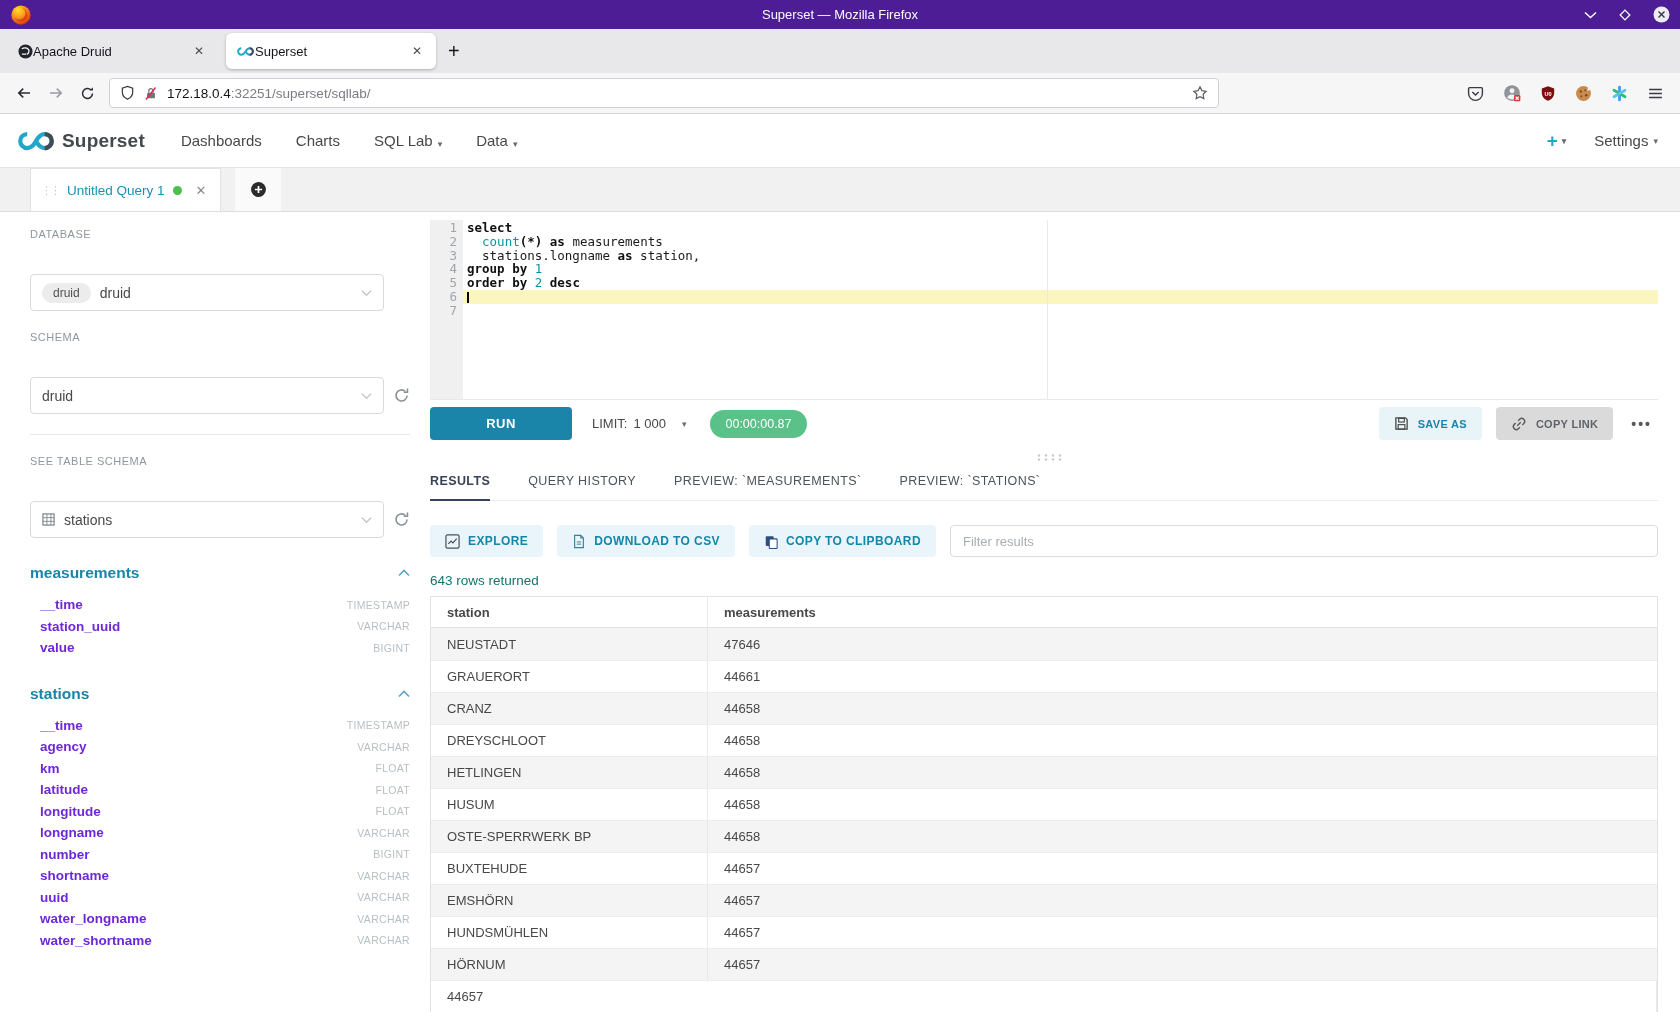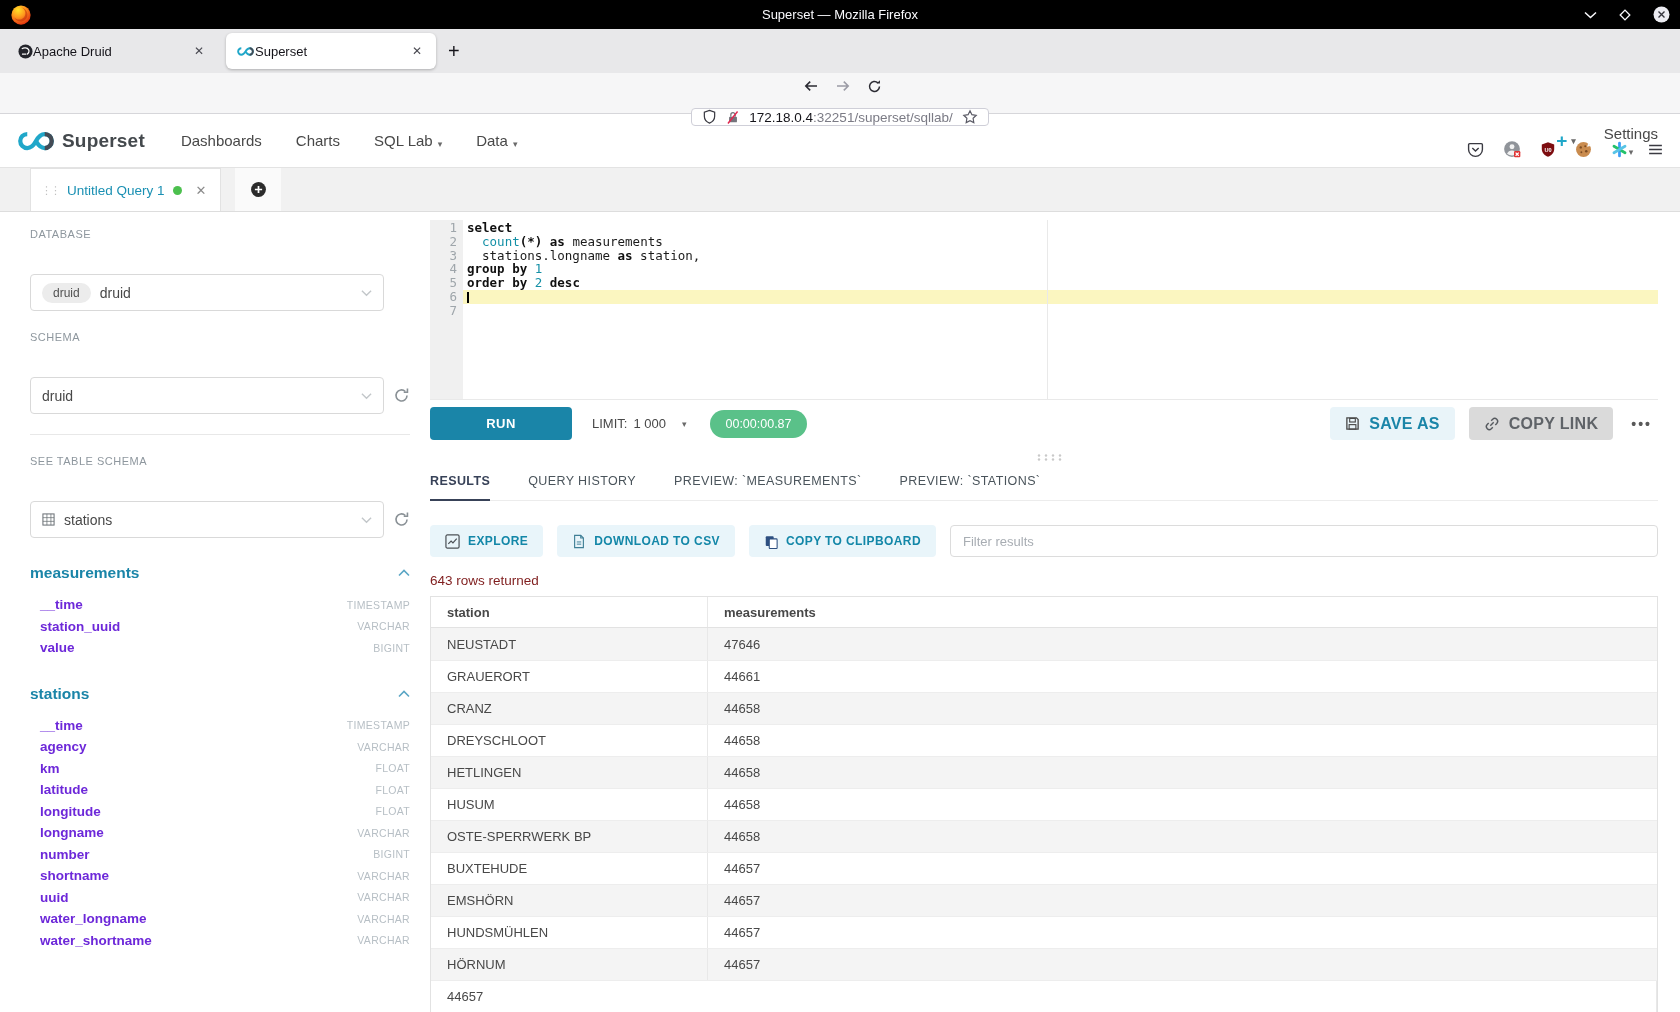--- a/index.html
+++ b/index.html
@@ -1,51 +1,51 @@
 <!DOCTYPE html>
 <html style="--accent: #20a7c9; --run-button: #1a85a8; --timer-green: #5ac189; --active-tab-underline: #384258; --current-line: #fbf6c0;"><head>
 <meta charset="utf-8">
 <style>
   * { box-sizing: border-box; }
   body { margin:0; width:1680px; height:1012px; overflow:hidden; background:#fff;
          font-family:"Liberation Sans",sans-serif; color:#484848; }
   .icon { display:inline-flex; align-items:center; justify-content:center; }
 
   
-  .titlebar { height:29px; background:#000000; display:flex; align-items:center; padding:0 10px; position:relative; }
+  .titlebar { height:29px; background:#4c1d95; display:flex; align-items:center; padding:0 10px; position:relative; }
   .fx-logo { width:22px; height:22px; }
   .win-title { position:absolute; left:0; right:0; text-align:center; color:#fbfbfe; font-size:13px; }
   .win-controls { margin-left:auto; display:flex; align-items:center; gap:22px; z-index:2; }
 
   
   .tabstrip { height:44px; background:#e8e8ea; display:flex; align-items:center; padding:0 8px; }
   .btab { height:36px; display:flex; align-items:center; gap:0; padding:0 10px; font-size:13px; color:#15141a; width:210px; border-radius:6px; }
   .btab.active { background:#fff; box-shadow:0 1px 3px rgba(0,0,0,.25); }
   .btab .tab-title { flex:1; white-space:nowrap; overflow:hidden; }
   .tab-close { color:#4a4a52; font-size:12px; padding:2px 4px; }
   .newtab-btn { font-size:20px; color:#15141a; padding:0 12px; }
 
   
-  .urlbar { height:41px; background:#f6f6f7; border-bottom:1px solid #d6d6da; display:flex; align-items:center; padding:5px 12px; gap:14px;flex-direction:column; }
+  .urlbar { height:41px; background:#f6f6f7; border-bottom:1px solid #d6d6da; display:flex; align-items:center; padding:12px 12px; gap:14px; }
   .nav-btns { display:flex; align-items:center; gap:16px; margin-left:4px; }
   .url-field { flex:1; max-width:1110px; height:30px; background:#fff; border:1px solid #cfcfd8; border-radius:4px; display:flex; align-items:center; padding:0 10px; gap:9px; }
   .url-text { flex:1; font-size:13.5px; white-space:nowrap; }
   .url-text .domain { color:#15141a; }
   .url-text .rest { color:#7b7b85; }
   .browser-actions { display:flex; align-items:center; gap:19px; margin-left:auto; padding-right:4px; }
 
   
   .ss-nav { height:54px; background:#fff; border-bottom:1px solid #e3e3e3; display:flex; align-items:center; padding:0 16px; }
   .brand { display:flex; align-items:center; gap:6px; margin-right:36px; }
   .brand-name { font-size:19px; font-weight:bold; color:#44494d; letter-spacing:.2px; }
   .nav-item { font-size:15px; color:#484848; margin-right:34px; display:flex; align-items:flex-end; gap:5px; }
   .caret { font-size:9px; color:#6a6a6a; }
   .ss-nav-right { margin-left:auto; display:flex; align-items:center; gap:28px; padding-right:6px; }
   .plus-menu { color:var(--accent,#20a7c9); font-size:19px; font-weight:bold; display:flex; align-items:center; gap:4px; }
-  .settings-menu { font-size:15px; color:#484848; display:flex; align-items:center; gap:5px;flex-direction:column; }
+  .settings-menu { font-size:15px; color:#484848; display:flex; align-items:center; gap:5px; }
 
   
   .qtabs { height:44px; background:#f1f1f1; border-bottom:1px solid #ddd; display:flex; align-items:flex-end; padding-left:30px; }
   .qtab { height:43px; background:#fff; border:1px solid #e2e2e2; border-bottom:none; display:flex; align-items:center; gap:8px; padding:0 14px 0 10px; }
   .qtab-label { color:#1a90b3; font-size:13.5px; }
   .drag-dots { color:#c0c0c0; font-size:11px; letter-spacing:-2px; }
   .status-dot { width:9px; height:9px; border-radius:50%; background:#4cc04e; }
   .qtab-close { color:#8b8b8b; font-size:13px; margin-left:6px; }
   .qtab-add { height:43px; width:46px; background:#fafafa; border-bottom:none; display:flex; align-items:center; justify-content:center; margin-left:14px; }
 
@@ -83,37 +83,37 @@
   .code-line .nm { color:#1490a6; }
   .cursor { display:inline-block; width:0; height:11px; border-left:2px solid #000; vertical-align:middle; }
   .print-margin { position:absolute; left:584px; top:0; bottom:0; width:1px; background:#e9e9e9; }
 
   .editor-toolbar { margin:0 22px 0 10px; height:48px; border-top:1px solid #e9e9e9; display:flex; align-items:center; }
   .run-btn { width:142px; height:33px; background:var(--run-button,#1a85a8); border-radius:4px; color:#fff; font-weight:bold; font-size:13px; letter-spacing:.5px; display:flex; align-items:center; justify-content:center; }
   .limit { margin-left:20px; font-size:13px; color:#484848; display:flex; align-items:center; gap:6px; }
   .limit .caret { margin-left:10px; }
   .timer-pill { margin-left:24px; background:var(--timer-green,#5ac189); color:#fff; font-size:12.5px; padding:7px 15px; border-radius:16px; }
   .tb-spacer { flex:1; }
-  .tb-btn { height:33px; border-radius:4px; display:flex; align-items:center; gap:9px; padding:0 15px; font-size:16px; font-weight:bold; letter-spacing:.3px; }
+  .tb-btn { height:33px; border-radius:4px; display:flex; align-items:center; gap:9px; padding:0 15px; font-size:11px; font-weight:bold; letter-spacing:.3px; }
   .save-as { background:#e9f4f9; color:#1a85a8; }
   .copy-link { background:#dadada; color:#5f6368; margin-left:14px; }
   .more-btn { margin-left:12px; color:#595959; font-weight:bold; letter-spacing:2px; font-size:14px; padding:0 6px; }
 
   .drag-row { height:20px; display:flex; align-items:center; justify-content:center; }
 
   .south-tabs { margin:0 22px 0 10px; display:flex; gap:38px; border-bottom:1px solid #ececec; }
   .stab { font-size:12.5px; color:#4a545b; letter-spacing:.4px; padding:7px 0 11px; }
   .stab.active { font-weight:bold; color:var(--active-tab-underline,#384258); border-bottom:2px solid var(--active-tab-underline,#384258); margin-bottom:-1px; }
 
   .actions-row { margin:24px 22px 0 10px; display:flex; gap:14px; height:32px; }
   .action-btn { background:#e9f5fa; border-radius:4px; display:flex; align-items:center; gap:8px; padding:0 15px; color:#1387a8; font-size:12px; font-weight:bold; letter-spacing:.4px; }
   .filter-input { flex:1; border:1px solid #dcdcdc; border-radius:4px; padding:0 12px; font-size:13px; font-family:"Liberation Sans",sans-serif; color:#484848; outline:none; }
   .filter-input::placeholder { color:#a8adb3; }
 
-  .rows-returned { margin:16px 0 8px 10px; font-size:13.5px; color:#7f1d1d; }
+  .rows-returned { margin:16px 0 8px 10px; font-size:13.5px; color:#0f766e; }
 
   .results-table { margin:0 22px 0 10px; border:1px solid #e2e2e2; border-bottom:none; font-size:13px; }
   .thead { display:flex; height:31px; border-bottom:1px solid #e2e2e2; font-weight:bold; background:#fff; }
   .th, .td { display:flex; align-items:center; padding-left:16px; }
   .th:first-child, .td:first-child { width:277px; flex:none; border-right:1px solid #e8e8e8; }
   .th:last-child, .td:last-child { flex:1; }
   .tr { display:flex; height:32px; border-top:1px solid #ededed; }
   .thead + .tbody .tr:first-child { border-top:none; }
   .tr.striped { background:#f4f4f4; }
 </style>

